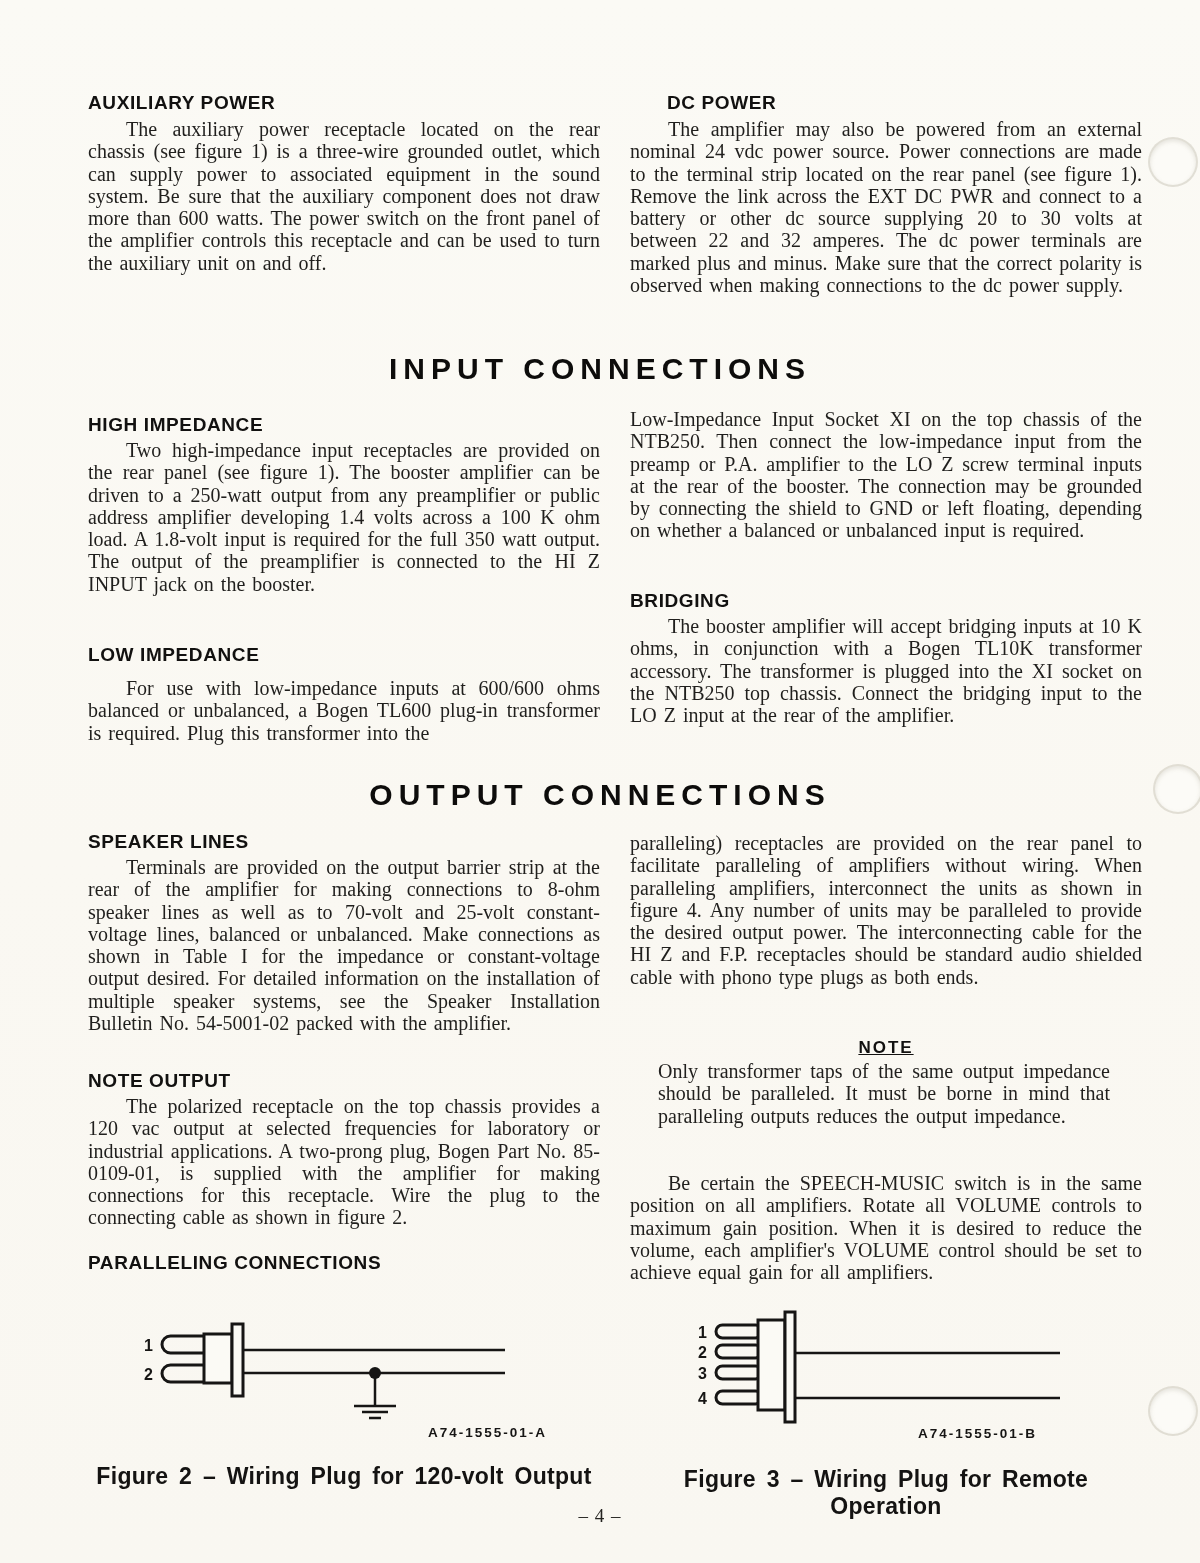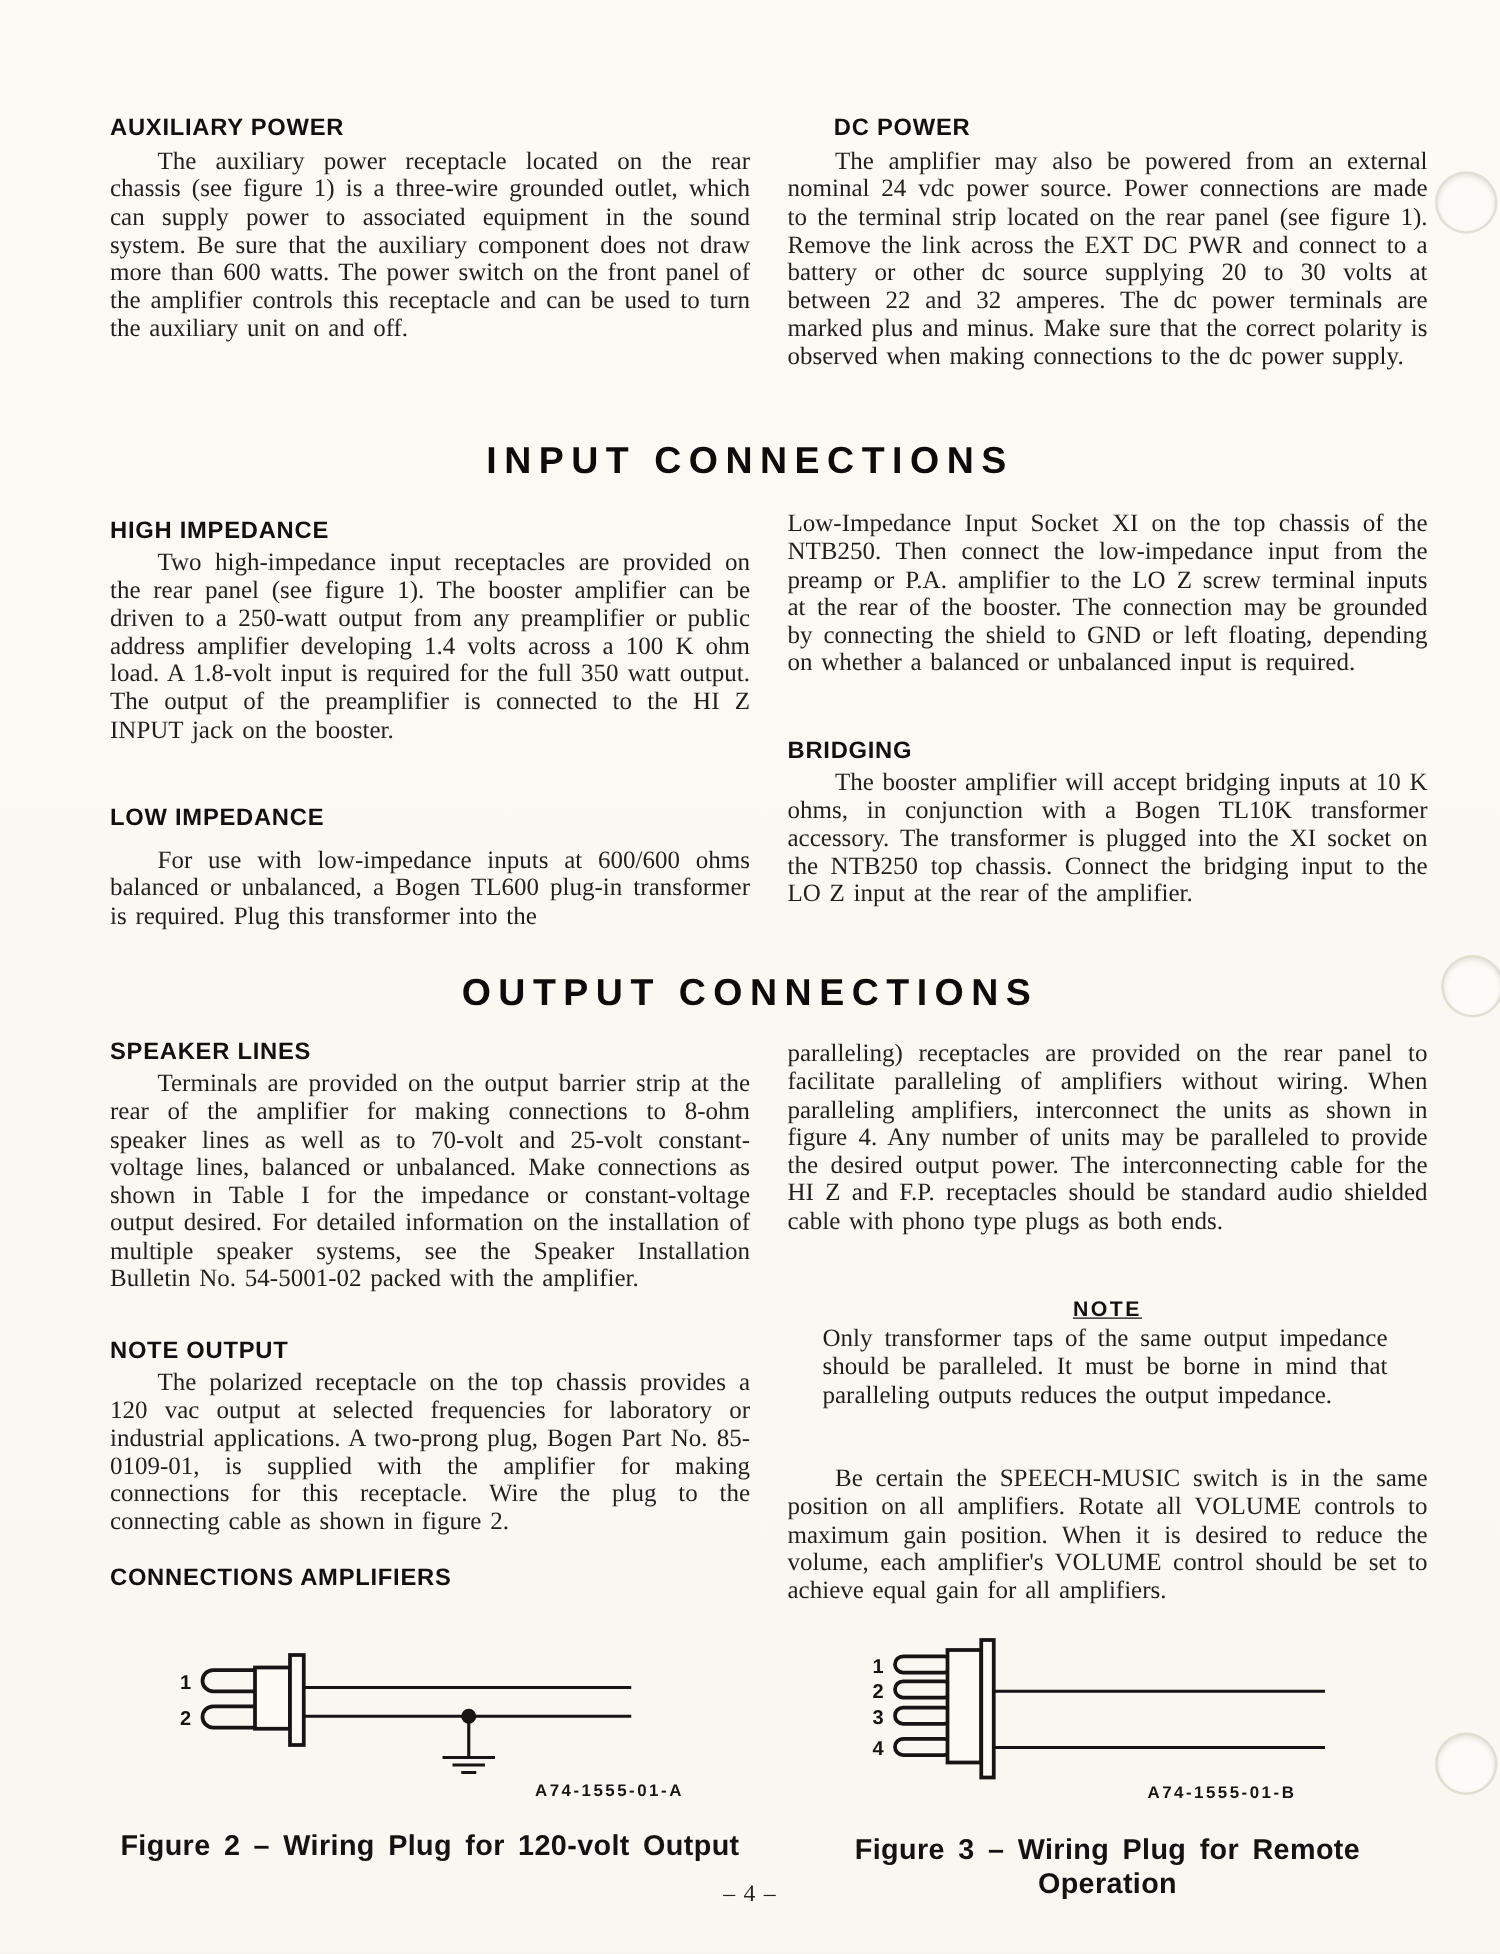--- a/index.html
+++ b/index.html
@@ -92,21 +92,21 @@
   <div class="abs subhead colL" style="top:831px;">SPEAKER LINES</div>
   <div class="abs body-text colL" style="top:856px;">
     <p class="ind">Terminals are provided on the output barrier strip at the rear of the amplifier for making connections to 8-ohm speaker lines as well as to 70-volt and 25-volt constant-voltage lines, balanced or unbalanced. Make connections as shown in Table I for the impedance or constant-voltage output desired. For detailed information on the installation of multiple speaker systems, see the Speaker Installation Bulletin No. 54-5001-02 packed with the amplifier.</p>
   </div>
 
   <div class="abs subhead colL" style="top:1070px;">NOTE OUTPUT</div>
   <div class="abs body-text colL" style="top:1095px;">
     <p class="ind">The polarized receptacle on the top chassis provides a 120 vac output at selected frequencies for laboratory or industrial applications. A two-prong plug, Bogen Part No. 85-0109-01, is supplied with the amplifier for making connections for this receptacle. Wire the plug to the connecting cable as shown in figure 2.</p>
   </div>
 
-  <div class="abs subhead colL" style="top:1252px;">CONNECTIONS AMPLIFIERS</div>
+  <div class="abs subhead colL" style="top:1252px;">PARALLELING CONNECTIONS</div>
 
   <div class="abs body-text colR" style="top:832px;">
     <p>paralleling) receptacles are provided on the rear panel to facilitate paralleling of amplifiers without wiring. When paralleling amplifiers, interconnect the units as shown in figure 4. Any number of units may be paralleled to provide the desired output power. The interconnecting cable for the HI Z and F.P. receptacles should be standard audio shielded cable with phono type plugs as both ends.</p>
   </div>
 
   <div class="abs notehead" style="top:1038px;text-decoration:underline;">NOTE</div>
   <div class="abs body-text" style="left:658px;width:452px;top:1060px;">
     <p>Only transformer taps of the same output impedance should be paralleled. It must be borne in mind that paralleling outputs reduces the output impedance.</p>
   </div>
 

